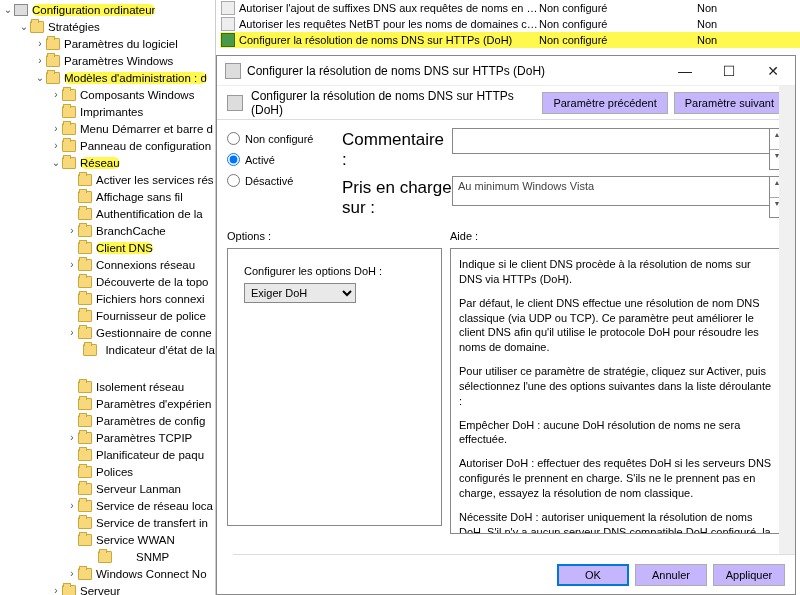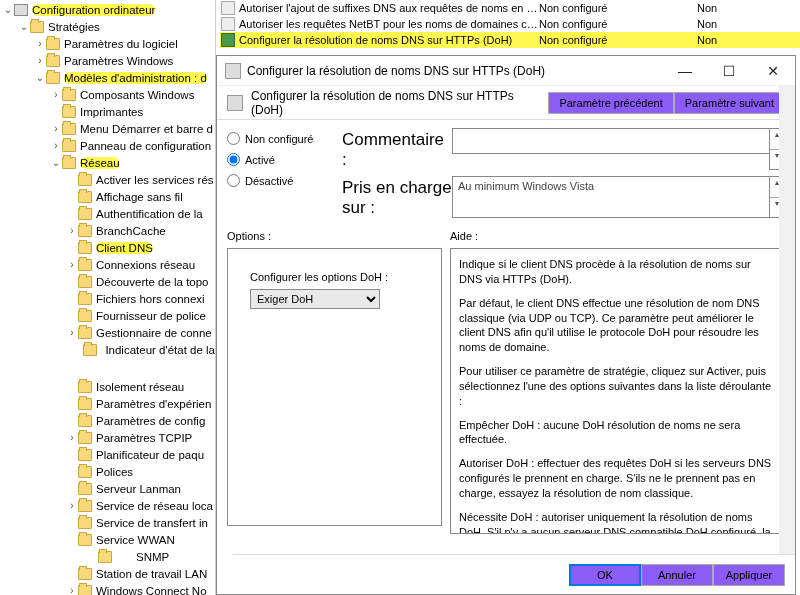--- a/index.html
+++ b/index.html
@@ -29,43 +29,43 @@
   
   .dlg { position:absolute; left:216px; top:55px; width:580px; height:540px; background:#fff; border:1px solid #888; border-top:1px solid #888; }
   .dlg-titlebar { height: 30px; display:flex; align-items:center; padding-left: 8px; border-bottom:1px solid #eee; }
   .dlg-titlebar .ico { width:16px; height:16px; background:#ddd; border:1px solid #999; margin-right:6px; }
   .dlg-titlebar .title { flex:1; font-size:12px; }
   .tb-btn { width:44px; height:28px; display:flex; align-items:center; justify-content:center; font-size:14px; color:#222; }
   
   .dlg-sub { height:34px; display:flex; align-items:center; padding:0 10px; border-bottom:1px solid #ddd; }
   .dlg-sub .ico { width:16px; height:16px; background:#ddd; border:1px solid #999; margin-right:8px; }
   .dlg-sub .subt { flex:1; font-size:12px; }
-  .btn { background:#8b5cf6; border:1px solid #adadad; padding:4px 10px; font-size:11px; margin-left:0; cursor:pointer; }
+  .btn { background:#c4b5fd; border:1px solid #adadad; padding:4px 10px; font-size:11px; margin-left:6px; cursor:pointer; }
   .btn.primary { border:2px solid #0078d7; padding:3px 18px; }
   
   .cfg-area { display:flex; padding:8px 10px 0 10px; }
   .radio-col { width:115px; }
   .radio-row { display:flex; align-items:center; padding:4px 0; font-size:11px; }
   .radio-row input { margin-right:5px; }
   .field-col { flex:1; }
   .field-row { display:flex; margin-bottom:6px; }
   .field-label { width:110px; font-size:17px; padding-top:2px; }
   .txtbox { flex:1; height:26px; border:1px solid #888; border-right:none; }
   .spin { width:16px; border:1px solid #888; display:flex; flex-direction:column; }
   .spin div { flex:1; text-align:center; font-size:7px; line-height:12px; color:#555; border-bottom:1px solid #aaa; }
   .spin div:last-child { border:none; }
-  .supported { flex:1; border:1px solid #888; border-right:none; padding:3px 5px; font-size:11px; color:#444; height:42px; }
+  .supported { flex:1; border:1px solid #888; border-right:none; padding:3px 5px; font-size:11px; color:#444; height:30px; }
   
   .lower { display:flex; padding:6px 10px 0 10px; height:310px; }
   .options-pane { width:215px; margin-right:8px; }
   .help-pane { flex:1; display:flex; flex-direction:column; }
   .pane-title { font-size:11px; padding-bottom:6px; }
-  .opt-box { border:1px solid #888; height:278px; padding:22px; }
+  .opt-box { border:1px solid #888; height:278px; padding:16px; }
   .opt-label { font-size:11px; margin-bottom:6px; }
-  select.opt-sel { width:130px; font-size:11px; padding:2px; border:1px solid #888; background:#e9e9e9; }
+  select.opt-sel { width:112px; font-size:11px; padding:2px; border:1px solid #888; background:#e9e9e9; }
   .help-box { border:1px solid #888; flex:1; padding:8px; font-size:11px; line-height:1.35; height:278px; overflow:hidden; }
   .help-box p { margin-bottom:9px; }
   
   .dlg-bottom { position:absolute; bottom:0; left:16px; right:0; height:40px; border-top:1px solid #ddd; display:flex; align-items:center; justify-content:flex-end; padding-right:10px; }
   .dlg-bottom .btn { min-width:72px; }
   
   .scrollbar { position:absolute; right:0; top:30px; bottom:40px; width:16px; background:#f0f0f0; }
 </style>
 </head>
 <body>
@@ -223,25 +223,20 @@
     </div>
     <div class="tree-item" style="padding-left: 66px;">
       <span class="exp none">·</span>
       <span class="icon-folder"></span>
       <span class="tree-label">Service WWAN</span>
     </div>
     <div class="tree-item" style="padding-left: 66px; gap: 20px;">
       <span class="exp none">·</span>
       <span class="icon-folder"></span>
       <span class="tree-label">SNMP</span>
-    </div>
-    <div class="tree-item" style="padding-left: 66px;">
-      <span class="exp none">·</span>
-      <span class="icon-folder"></span>
-      <span class="tree-label">Station de travail LAN</span>
     </div>
     <div class="tree-item" style="padding-left: 66px;">
       <span class="exp">›</span>
       <span class="icon-folder"></span>
       <span class="tree-label">Windows Connect No</span>
     </div>
     <div class="tree-item" style="padding-left: 50px;">
       <span class="exp">›</span>
       <span class="icon-folder"></span>
       <span class="tree-label">Serveur</span>

